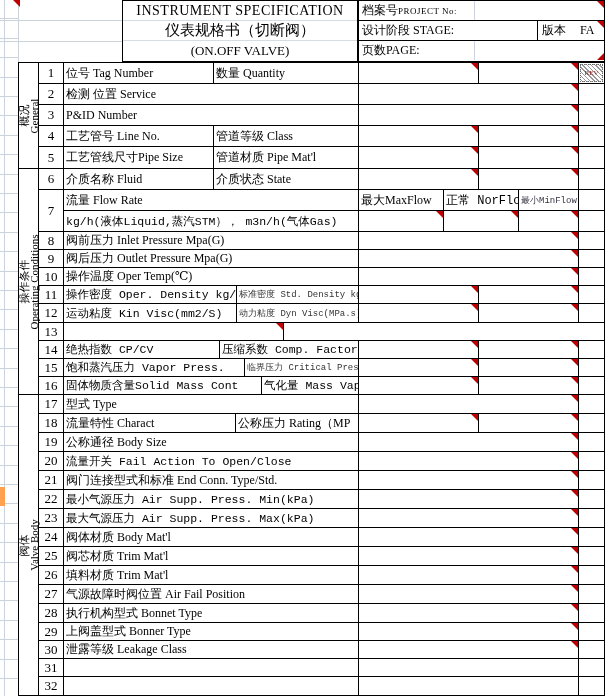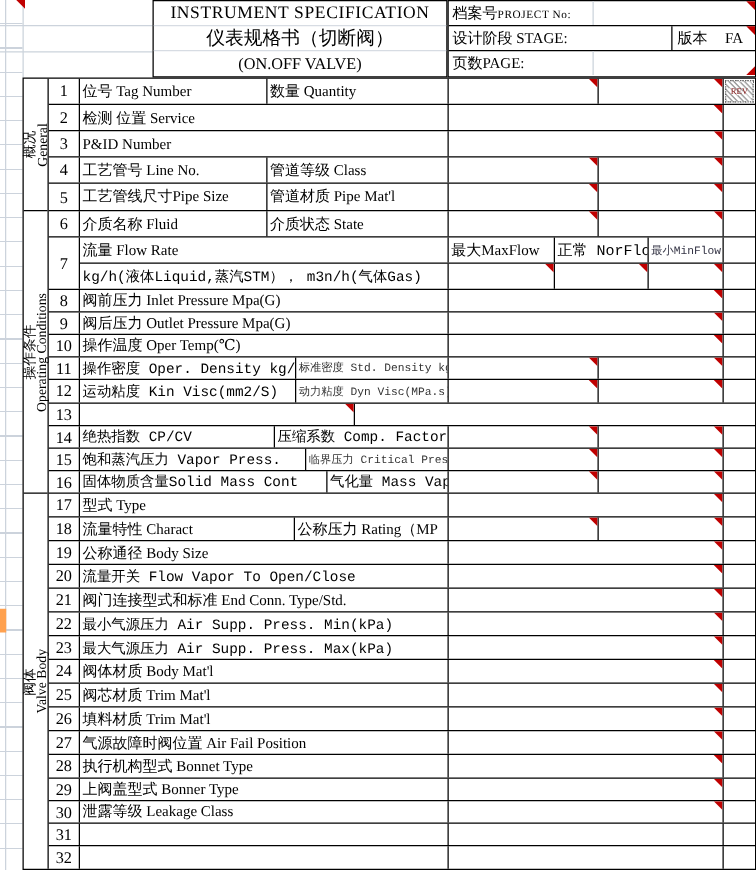--- a/index.html
+++ b/index.html
@@ -357,21 +357,21 @@
         <div class="cell num">19</div>
         <div class="cell lbl" style="width:295px">公称通径 Body Size</div>
         <div class="cell" style="width:220px">
             <i class="cm"></i>
           </div>
         <div class="cell rev"></div>
       </div>
 
       <div class="row h19">
         <div class="cell num">20</div>
-        <div class="cell lbl mono" style="width:295px">流量开关 Flow Vapor To  Open/Close</div>
+        <div class="cell lbl mono" style="width:295px">流量开关 Fail Action To  Open/Close</div>
         <div class="cell" style="width:220px">
             <i class="cm"></i>
           </div>
         <div class="cell rev"></div>
       </div>
 
       <div class="row h19">
         <div class="cell num">21</div>
         <div class="cell lbl" style="width:295px">阀门连接型式和标准  End Conn. Type/Std.</div>
         <div class="cell" style="width:220px">

